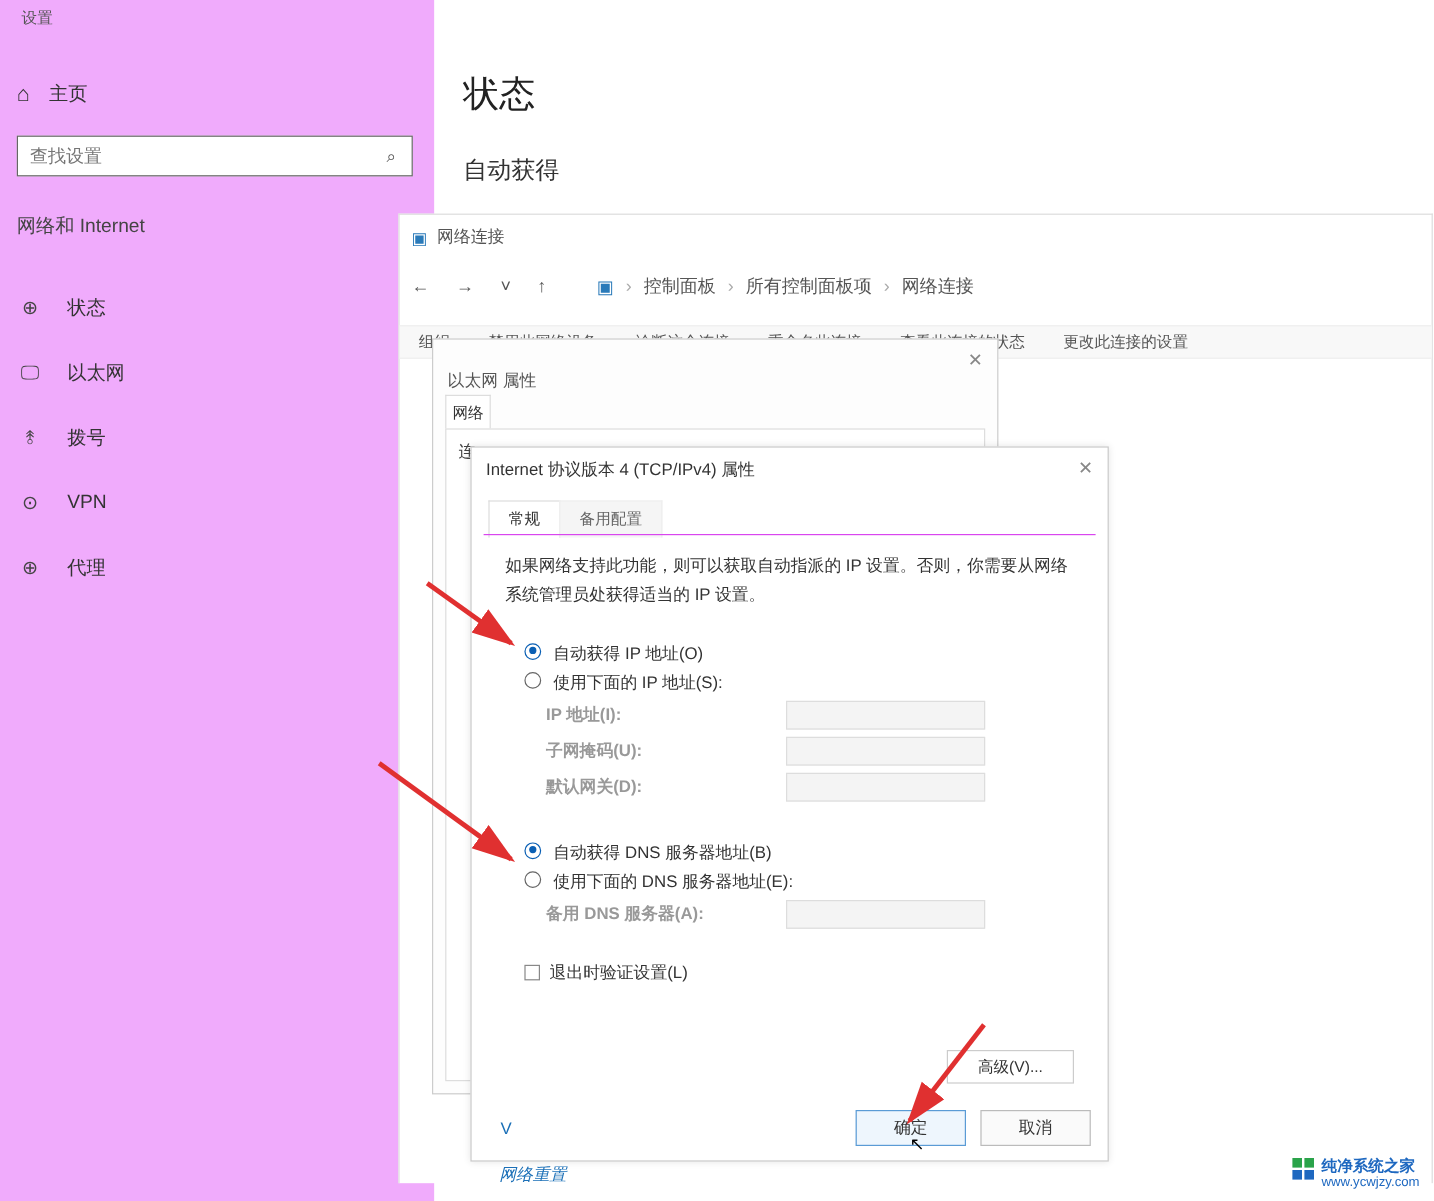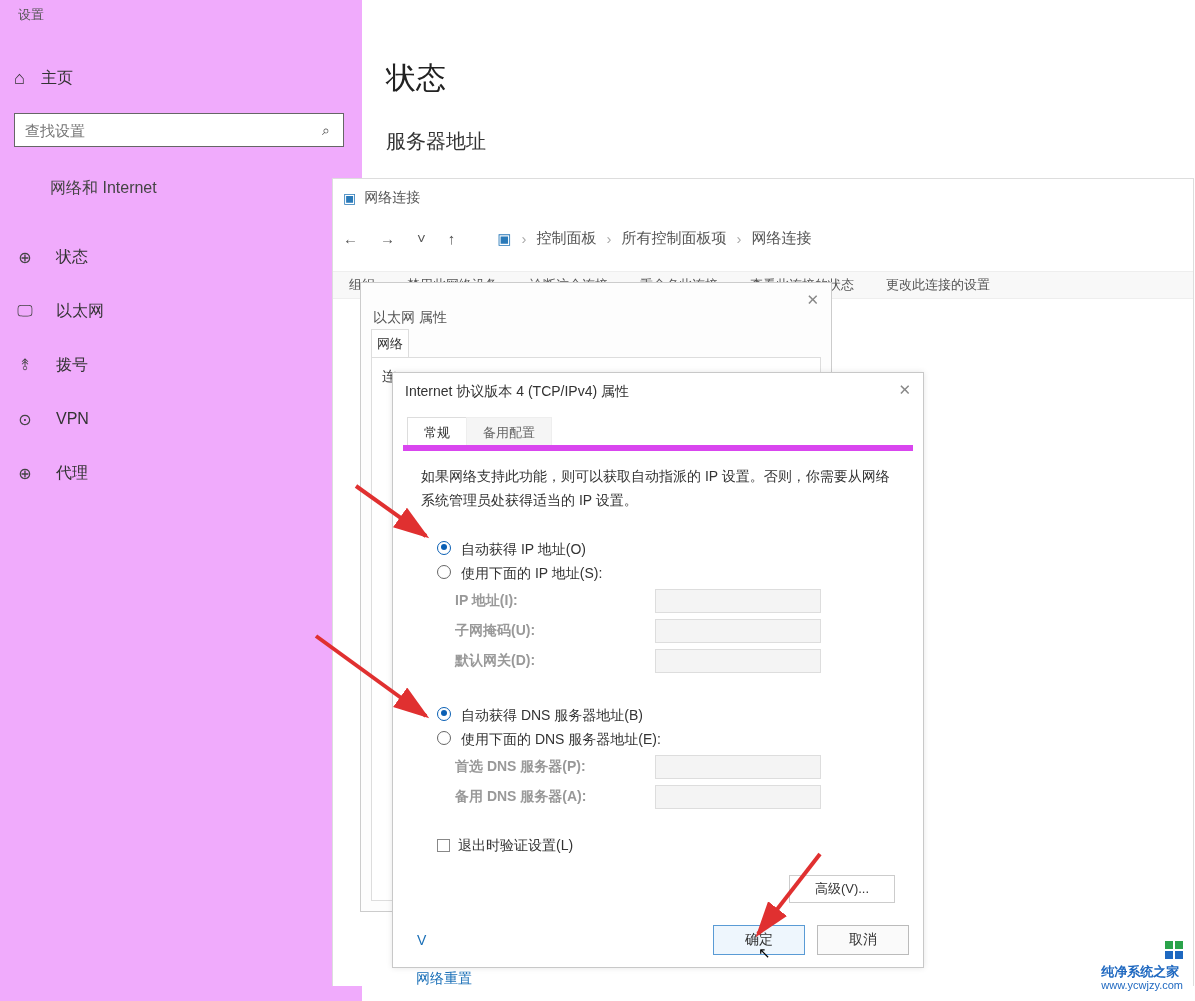--- a/index.html
+++ b/index.html
@@ -41,21 +41,21 @@
   .search-box input {
     flex: 1; border: none; outline: none;
     font-size: 15px; padding: 0 10px;
     color: #777; background: transparent;
   }
   .search-box .mag {
     width: 34px; text-align: center; color: #555;
   }
   .category-title {
     position: absolute; left: 14px; top: 178px;
-    font-size: 16px; color: #444; margin-left: 36px;
+    font-size: 16px; color: #444;
   }
   .nav-list {
     position: absolute; left: 0; top: 230px; width: 100%;
   }
   .nav-item {
     height: 54px; display: flex; align-items: center;
     padding-left: 14px; gap: 20px;
     font-size: 16px; color: #333;
     cursor: pointer;
   }
@@ -127,21 +127,21 @@
     position:absolute; left:10px; top:46px;
     padding:5px 5px; border:1px solid #ddd; border-bottom:none;
     background:#fff; font-size:13px;
   }
   .eth-body {
     position:absolute; left:10px; top:74px; right:10px; bottom:10px;
     border:1px solid #ddd; background:#fff;
     padding:10px; font-size:14px; color:#444;
   }
   .blue-link {
-    color:#1a6fb7; font-size:14px; cursor:pointer;
+    color:#1a6fb7; font-size:14px; cursor:pointer;font-style:italic;
   }
   .reset-link {
     position:absolute; left:416px; top:970px;
   }
   .vlink {
     position:absolute; left:417px; top:932px;
     color:#1a6fb7; cursor:pointer;
   }
 
   
@@ -166,21 +166,21 @@
   }
   .ipv4-tab {
     padding:6px 16px; font-size:13px;
     border:1px solid #ddd; border-bottom:none;
     background:#fff; cursor:pointer; color:#333;
     margin-right:-1px;
   }
   .ipv4-tab.inactive { background:#f5f5f5; color:#666; border-color:#eee; }
   .ipv4-pane {
     position:absolute; left:10px; top:72px; right:10px; bottom:54px;
-    border-top:6px solid #d946ef;
+    border-top:1px solid #d946ef;
     padding: 14px 18px 10px 18px;
     font-size:14px; color:#333;
   }
   .ipv4-desc { line-height:1.7; margin-bottom:28px; }
   .radio-row {
     display:flex; align-items:flex-start; gap:10px;
     margin: 6px 0 6px 16px;
     cursor:pointer;
   }
   .radio {
@@ -230,22 +230,22 @@
     display:flex; align-items:center; justify-content:center;
   }
   .dlg-btn.primary { border-color:#5a9bd5; background:#eef6fd; }
 
   
   .arrow-svg { position:absolute; pointer-events:none; }
 
   
   .watermark {
     position:absolute; right:12px; bottom:10px;
-    display:flex; align-items:flex-end; gap:6px;
-    font-size:13px; color:#1e68c0;flex-direction:column;
+    display:flex; align-items:flex-start; gap:6px;
+    font-size:13px; color:#1e68c0;
   }
   .wm-logo {
     width:18px; height:18px;
     display:grid; grid-template-columns:1fr 1fr; grid-template-rows:1fr 1fr;
     gap:2px;
   }
   .wm-logo span:nth-child(1){background:#2aa34a;}
   .wm-logo span:nth-child(2){background:#2aa34a;}
   .wm-logo span:nth-child(3){background:#1e68c0;}
   .wm-logo span:nth-child(4){background:#1e68c0;}
@@ -291,21 +291,21 @@
     </div>
     <div class="nav-item">
       <span class="ico">⊕</span>
       <span>代理</span>
     </div>
   </div>
 </div>
 
 <div class="main">
   <div class="status-h1">状态</div>
-  <div class="status-h2">服务器地址</div>
+  <div class="status-h2">自动获得</div>
 </div>
 
 <div class="netconn-window">
   <div class="nc-title">
     <span class="mini">▣</span>
     <span>网络连接</span>
   </div>
   <div class="nc-nav">
     <span class="arrow">←</span>
     <span class="arrow">→</span>
@@ -372,24 +372,20 @@
     </div>
 
     <div class="grp2">
       <div class="radio-row">
         <span class="radio checked"></span>
         <span>自动获得 DNS 服务器地址(B)</span>
       </div>
       <div class="radio-row">
         <span class="radio"></span>
         <span>使用下面的 DNS 服务器地址(E):</span>
-      </div>
-      <div class="field-row">
-        <span class="field-label">首选 DNS 服务器(P):</span>
-        <div class="field-input"></div>
       </div>
       <div class="field-row">
         <span class="field-label">备用 DNS 服务器(A):</span>
         <div class="field-input"></div>
       </div>
     </div>
 
     <div class="chk-row">
       <span class="chk"></span>
       <span>退出时验证设置(L)</span>

